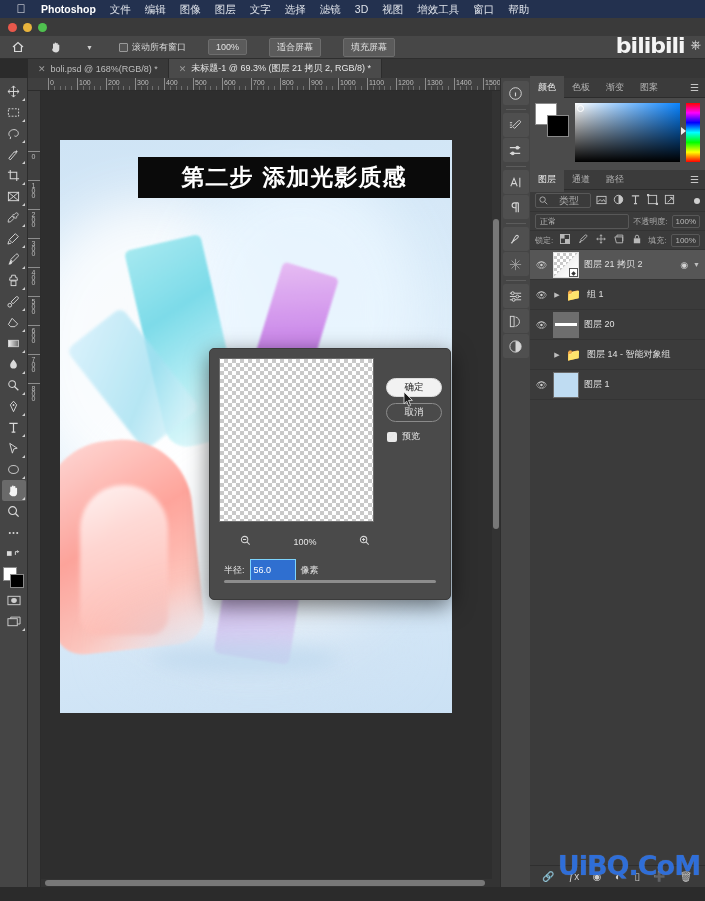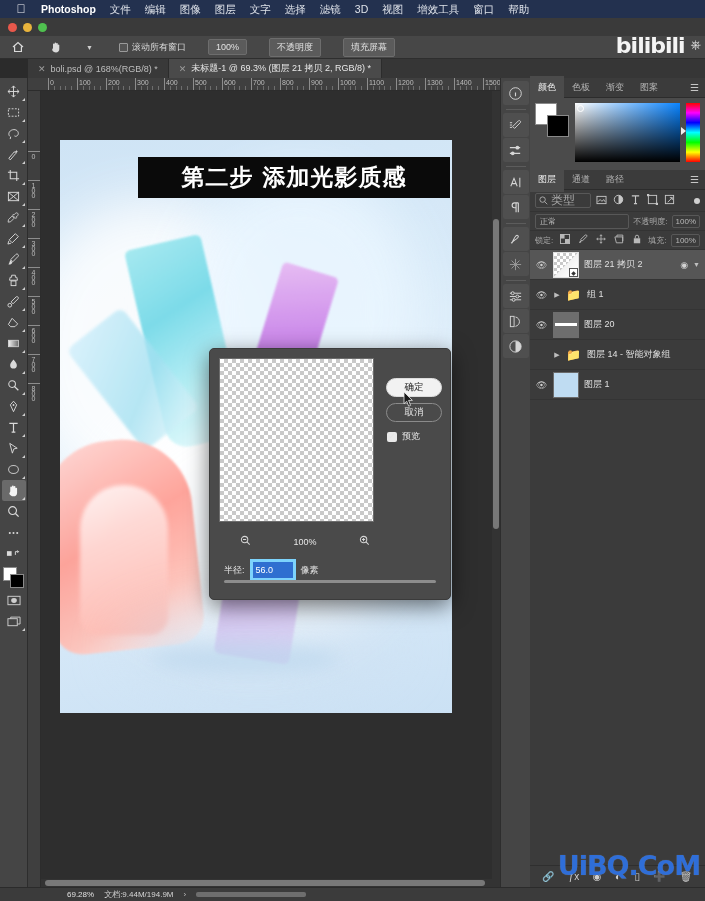--- a/index.html
+++ b/index.html
@@ -196,21 +196,21 @@
     position:absolute; left:30px; top:186px; width:130px;
     display:flex; align-items:center; justify-content:space-between;
   }
   .zoomrow .zb { color:#d6d6d6; font-size:11px; }
   .zoomrow .zpct { font-size:9px; color:#e6e6e6; }
   .radius-row {
     position:absolute; left:14px; top:210px; display:flex; align-items:center; gap:5px;
   }
   .radius-row .rl { font-size:9px; color:#e3e3e3; }
   .radius-input {
-    width:46px; height:22px; background:#2f6fd0; border:3px solid #7dd3fc;
+    width:46px; height:22px; background:#2f6fd0; border:1px solid #7dd3fc;
     font-size:9px; color:#ffffff; display:flex; align-items:center; padding-left:3px;
   }
   .radius-row .ru { font-size:9px; color:#e3e3e3; }
   .slider {
     position:absolute; left:14px; top:231px; width:212px; height:3px;
     background:#8d8d8d; border-radius:2px;
   }
   .cursor-arrow {
     position:absolute; left:403px; top:391px; z-index:35; pointer-events:none;
   }
@@ -270,21 +270,21 @@
 
   .layers-panel { background:#3b3b3b; }
   .filter-row {
     display:flex; align-items:center; gap:4px; padding:3px 5px; height:22px;
     border-bottom:1px solid #333;
   }
   .filter-sel {
     display:flex; align-items:center; gap:3px; background:#3b3b3b;
     border:1px solid #585858; border-radius:2px; height:15px; padding:0 3px; width:56px;
   }
-  .filter-sel span { font-size:12px; color:#a9a9a9; }
+  .filter-sel span { font-size:10px; color:#a9a9a9;margin-left:8px; }
   .fico { color:#c8c8c8; font-size:10px; width:13px; text-align:center; }
   .fdot { width:6px; height:6px; border-radius:50%; background:#d0d0d0; margin-left:auto; }
 
   .blend-row {
     display:flex; align-items:center; height:19px; padding:0 5px; gap:4px;
     border-bottom:1px solid #333;
   }
   .blend-sel {
     flex:1; height:15px; background:#3b3b3b; border:1px solid #585858; border-radius:2px;
     font-size:8px; color:#bcbcbc; display:flex; align-items:center; padding:0 4px;
@@ -401,21 +401,21 @@
       <svg width="12" height="12" viewBox="0 0 12 12">
           <path d="M3 7V3.2a.8.8 0 011.6 0V6V2.2a.8.8 0 011.6 0V6V2.7a.8.8 0 011.6 0V6.3V4a.8.8 0 011.5 0v4.2c0 2-1.4 3.2-3.3 3.2-1.9 0-3.3-.9-3.9-2.6L3 7z" fill="#dadada"></path>
         </svg>
     </span>
     <span class="caret">▼</span>
     <span class="chk-wrap">
       <span class="chk"></span>
       <span class="opt-label">滚动所有窗口</span>
     </span>
     <span class="opt-btn">100%</span>
-    <span class="opt-btn">不透明度</span>
+    <span class="opt-btn">适合屏幕</span>
     <span class="opt-btn">填充屏幕</span>
   </div>
 
   <div class="wm-top">
     <span class="wm-bili">bilibili</span>
     <span class="wm-sq">⎈</span>
   </div>
 
   <div class="tabbar">
     <div class="tab">
@@ -1041,20 +1041,14 @@
       <span class="pb-ico">◉</span>
       <span class="pb-ico">◐</span>
       <span class="pb-ico">▯</span>
       <span class="pb-ico">➕</span>
       <span class="pb-ico">🗑</span>
     </div>
   </div>
 
   <div class="wm-bottom">UiBQ.CoM</div>
 
-  <div class="statusbar">
-    <span class="st-zoom">69.28%</span>
-    <span class="st-doc">文档:9.44M/194.9M</span>
-    <span class="st-arrow">›</span>
-    <span class="st-bar"></span>
-  </div>
 
 </div>
 
 </body></html>

